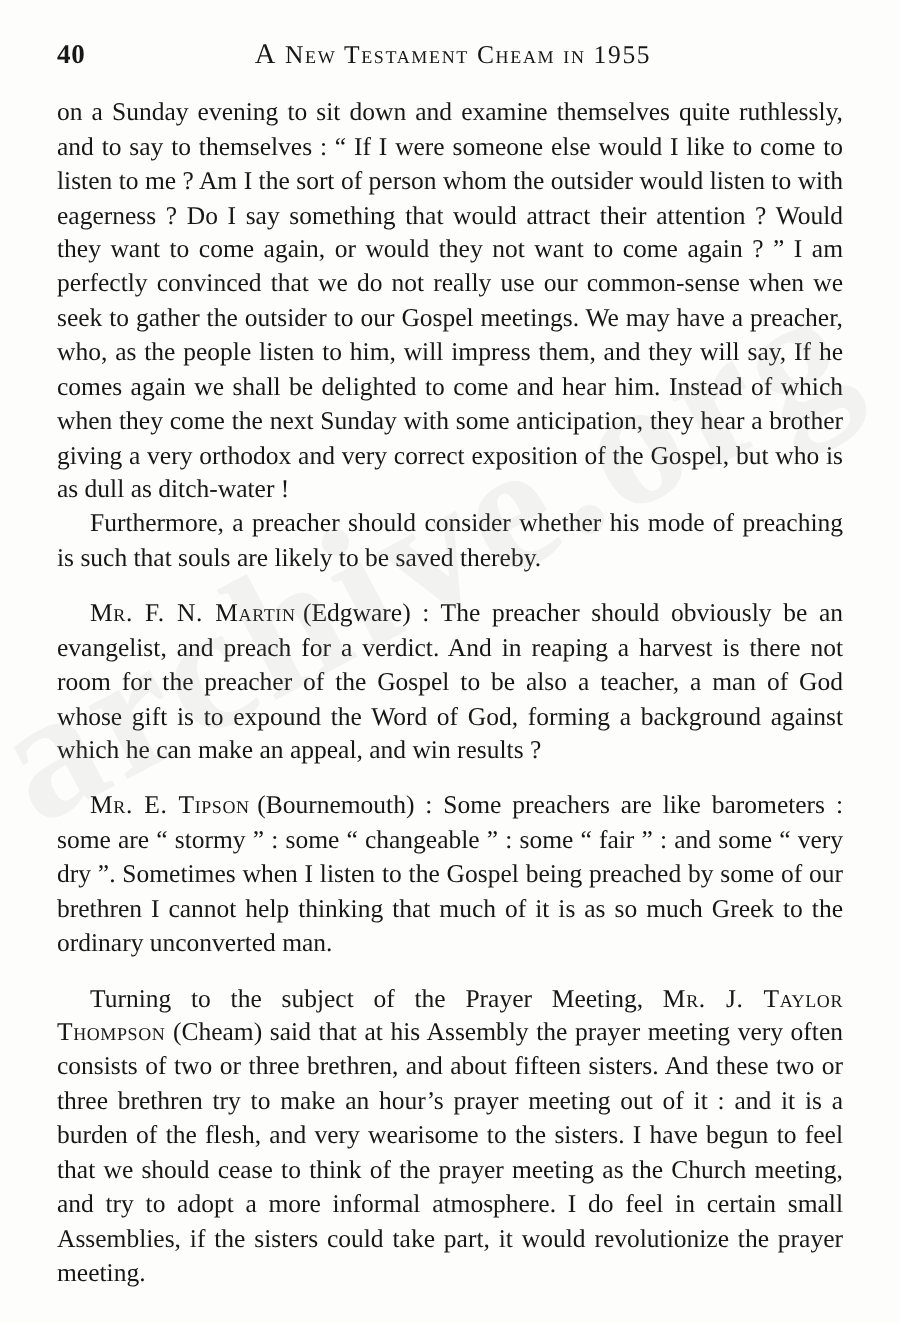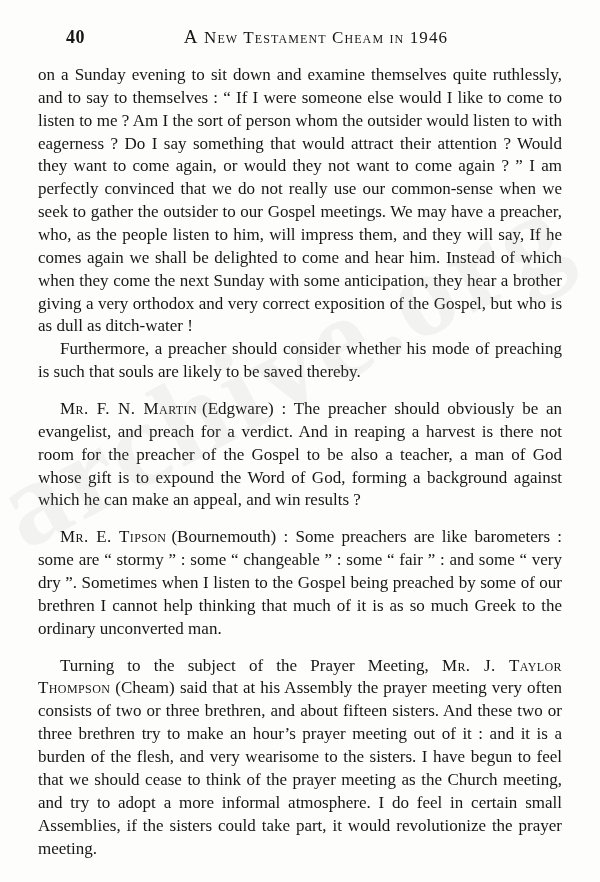--- a/index.html
+++ b/index.html
@@ -19,21 +19,20 @@
     position: relative;
     width: 600px;
     height: 882px;
     box-sizing: border-box;
     padding: 26px 38px 10px 38px;
   }
   .header {
     display: flex;
     align-items: baseline;
     margin-bottom: 16px;
-    margin-left: 28px;
   }
   .folio {
     font-size: 18px;
     font-weight: bold;
     width: 44px;
     flex: 0 0 44px;
     letter-spacing: 0.5px;
   }
   .running-head {
     flex: 1 1 auto;
@@ -98,21 +97,21 @@
 
   <div class="watermark">
     <span>archive.org</span>
   </div>
 
   <div class="header">
     <div class="folio">40</div>
     <div class="running-head">
       <span class="cap">A</span>
       <span>New Testament Cheam</span>
-      <span>in 1946</span>
+      <span>in 1955</span>
     </div>
   </div>
 
   <div class="body-text">
 
     <p class="para noindent">
       <span>on a Sunday evening to sit down and examine themselves quite ruthlessly, and to say to themselves : “ If I were someone else would I like to come to listen to me ?   Am I the sort of person whom the outsider would listen to with eagerness ?   Do I say something that would attract their attention ?   Would they want to come again, or would they not want to come again ? ”   I am perfectly convinced that we do not really use our common-sense when we seek to gather the outsider to our Gospel meetings.   We may have a preacher, who, as the people listen to him, will impress them, and they will say, If he comes again we shall be delighted to come and hear him.   Instead of which when they come the next Sunday with some anticipation, they hear a brother giving a very orthodox and very correct exposition of the Gospel, but who is as dull as ditch-water !</span>
     </p>
 
     <p class="para">

